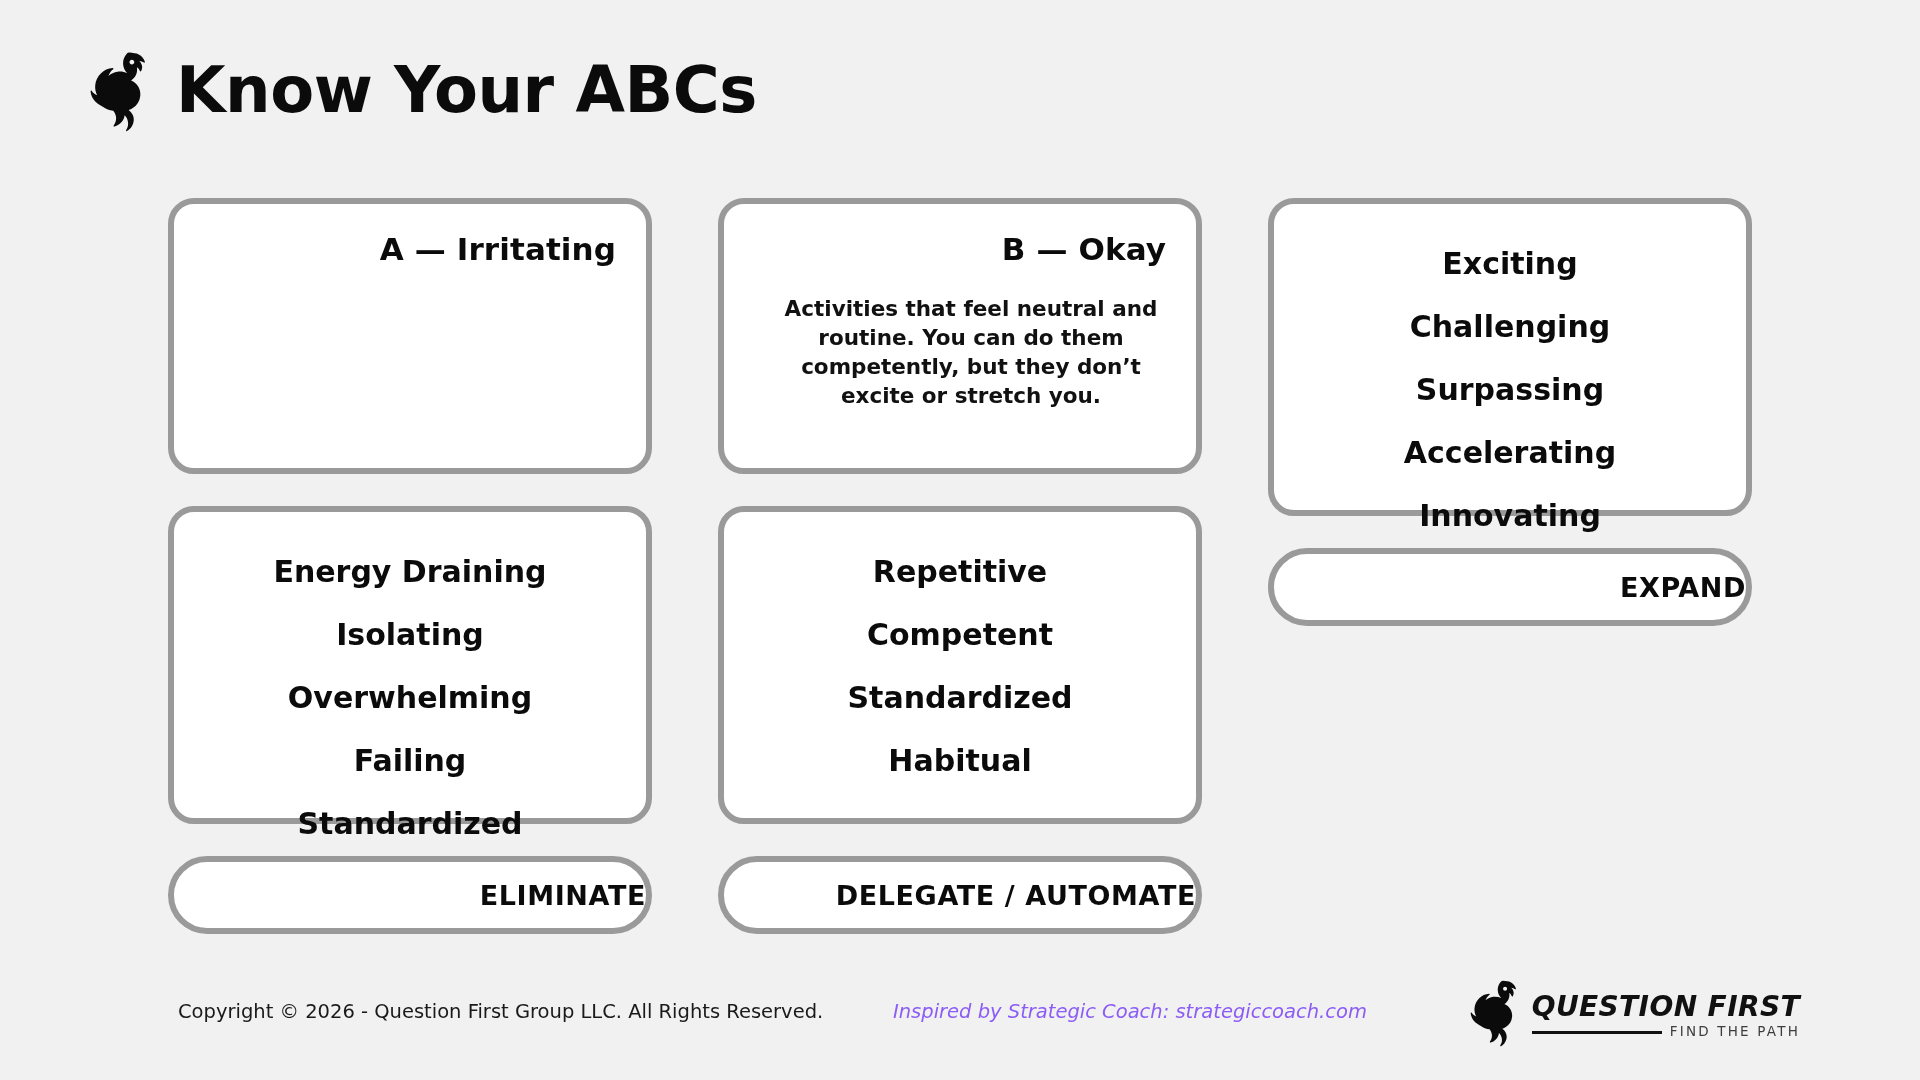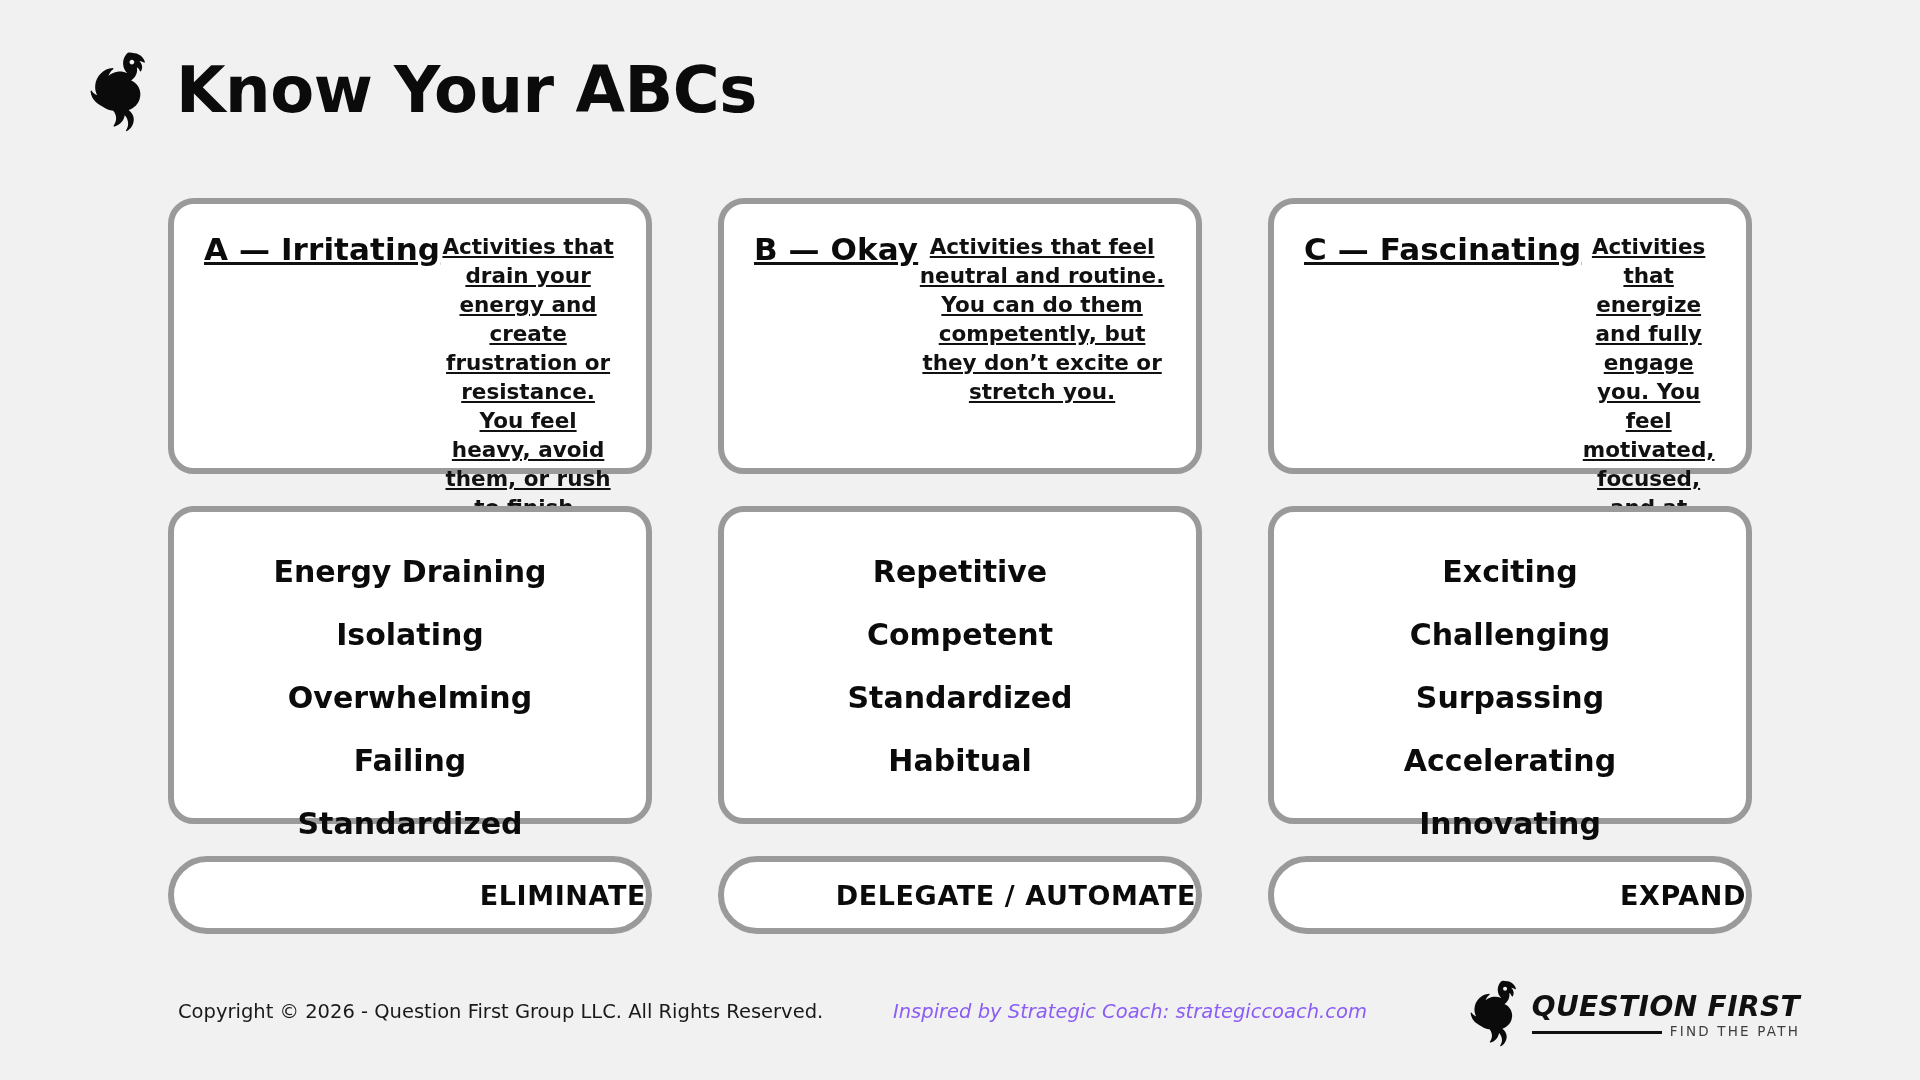--- a/index.html
+++ b/index.html
@@ -69,23 +69,22 @@
     border: 6px solid #9a9a9a;
     border-radius: 26px;
     text-align: center;
   }
 
   
   .card-def {
     height: 276px;
     padding: 28px 30px 24px 30px;
     display: flex;
-    flex-direction: row;
-    align-items: flex-start;
-    text-decoration: underline;
+    flex-direction: column;
+    align-items: flex-end;
   }
 
   .card-heading {
     font-size: 31px;
     font-weight: 700;
     letter-spacing: 0.1px;
     color: #0b0b0b;
     line-height: 1.1;
     margin-bottom: 28px;
     white-space: nowrap;
@@ -231,21 +230,20 @@
       <path fill="#0b0b0b" d="M44.5 5.2c3.0 0.2 5.6 1.6 7.6 3.8 1.3 1.4 2.2 3.0 2.8 4.8 0.2 0.7-0.5 1.2-1.0 0.8-1.4-1.0-2.9-1.6-4.6-1.7 1.4 1.3 2.3 2.9 2.7 4.7 0.4 1.9 0.1 3.7-0.8 5.4-0.3 0.6-1.2 0.5-1.4-0.1-0.5-1.6-1.5-2.8-2.9-3.7 0.5 2.7 0.2 5.3-1.0 7.8-1.1 2.3-2.7 4.1-4.8 5.5 2.3 0.9 4.3 2.3 5.9 4.3 2.6 3.2 3.7 6.9 3.3 10.9-0.5 5.3-3.1 9.4-7.5 12.3-1.3 0.9-2.7 1.6-4.2 2.1 1.6 1.1 2.9 2.5 3.8 4.2 1.5 2.8 1.8 5.7 0.9 8.7-1.0 3.5-3.2 6.2-6.3 8.1-0.6 0.4-1.3-0.3-0.9-0.9 1.9-2.9 2.5-6.0 1.7-9.3-0.5-2.2-1.6-4.1-3.2-5.7-0.3 2.6-1.3 4.9-3.0 6.9-1.9 2.3-4.3 3.8-7.1 4.5-0.7 0.2-1.2-0.6-0.8-1.2 1.8-2.3 2.6-4.9 2.4-7.8-0.2-2.6-1.2-4.9-2.9-6.9-3.8-0.2-7.3-1.5-10.4-3.9C4.0 54.0 1.3 49.2 0.6 43.4c-0.1-0.7 0.8-1.1 1.2-0.5 1.4 2.0 3.2 3.5 5.4 4.4-1.6-3.1-2.3-6.4-2.0-9.9 0.4-4.6 2.3-8.6 5.6-11.9 3.3-3.3 7.3-5.1 11.9-5.4 0.7-0.1 1.0 0.8 0.5 1.2-2.3 1.7-3.9 3.9-4.7 6.6 2.6-2.2 5.6-3.6 9.0-4.1 3.4-0.5 6.7 0 9.8 1.4-2.6-2.6-4.0-5.7-4.2-9.3-0.2-3.9 1.1-7.3 3.7-10.2C38.9 3.5 41.4 5.0 44.5 5.2z M41.9 11.7c-1.3 0-2.4 1.1-2.4 2.4 0 1.3 1.1 2.4 2.4 2.4 1.3 0 2.4-1.1 2.4-2.4 0-1.3-1.1-2.4-2.4-2.4z M22.4 37.8c-3.6 1.4-6.2 3.9-7.7 7.4-1.5 3.5-1.4 7.0 0.2 10.4 0.3 0.6-0.4 1.2-0.9 0.8-2.8-2.2-4.5-5.1-5.0-8.7-0.6-4.2 0.6-7.9 3.5-11.0 2.9-3.1 6.5-4.6 10.7-4.4 0.7 0 1.0 0.9 0.4 1.3-0.4 0.3-0.8 0.6-1.2 0.9z"></path>
     </svg>
     <div class="page-title">Know Your ABCs</div>
   </div>
 
   <div class="grid">
 
     <div class="column">
       <div class="card card-def">
         <div class="card-heading">A — Irritating</div>
-        <div class="card-desc">Activities that drain your energy and create frustration or resistance. You feel heavy, avoid them, or rush to finish.</div>
       </div>
       <div class="card card-list">
         <div class="list-item">Energy Draining</div>
         <div class="list-item">Isolating</div>
         <div class="list-item">Overwhelming</div>
         <div class="list-item">Failing</div>
         <div class="list-item">Standardized</div>
       </div>
       <div class="pill">
         <span class="pill-label">ELIMINATE</span>
@@ -262,24 +260,20 @@
         <div class="list-item">Competent</div>
         <div class="list-item">Standardized</div>
         <div class="list-item">Habitual</div>
       </div>
       <div class="pill">
         <span class="pill-label">DELEGATE / AUTOMATE</span>
       </div>
     </div>
 
     <div class="column">
-      <div class="card card-def">
-        <div class="card-heading">C — Fascinating</div>
-        <div class="card-desc">Activities that energize and fully engage you. You feel motivated, focused, and at your best, and time seems to fly.</div>
-      </div>
       <div class="card card-list">
         <div class="list-item">Exciting</div>
         <div class="list-item">Challenging</div>
         <div class="list-item">Surpassing</div>
         <div class="list-item">Accelerating</div>
         <div class="list-item">Innovating</div>
       </div>
       <div class="pill">
         <span class="pill-label">EXPAND</span>
       </div>

